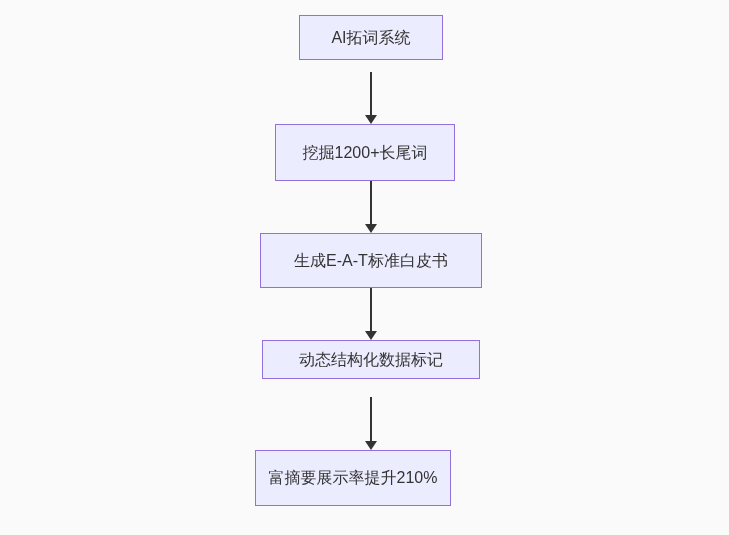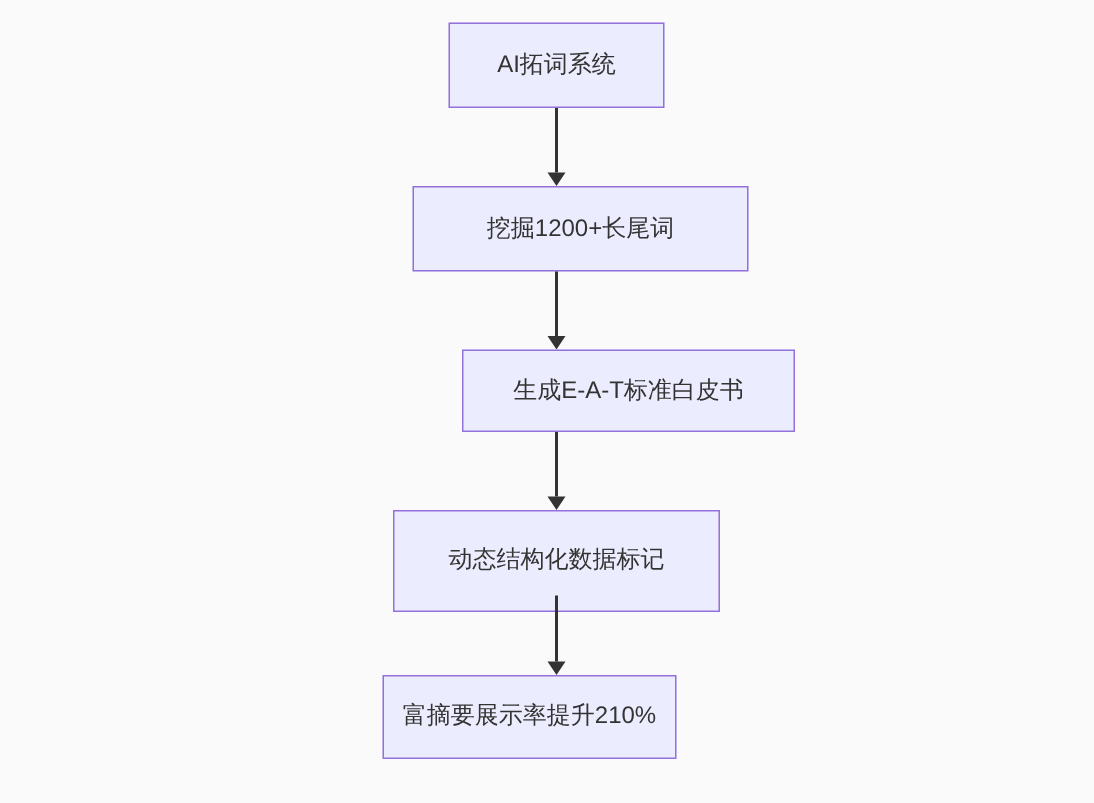--- a/index.html
+++ b/index.html
@@ -23,24 +23,24 @@
     border: 1px solid var(--node_border, #9370db);
     color: var(--node_text, #333333);
     font-size: 16px;
     line-height: 1;
     display: flex;
     align-items: center;
     justify-content: center;
     text-align: center;
     white-space: nowrap;
   }
-  .node-1 { left: 299px; top: 15px;  width: 144px; height: 57px; text-align: center; }
-  .node-2 { left: 275px; top: 124px; width: 224px; height: 57px; }
-  .node-3 { left: 260px; top: 233px; width: 222px; height: 55px; margin-left: 48px; }
-  .node-4 { left: 262px; top: 340px; width: 218px; height: 68px; }
+  .node-1 { left: 299px; top: 15px;  width: 144px; height: 45px; text-align: center; }
+  .node-2 { left: 275px; top: 124px; width: 180px; height: 57px; }
+  .node-3 { left: 260px; top: 233px; width: 222px; height: 55px; }
+  .node-4 { left: 262px; top: 340px; width: 218px; height: 39px; }
   .node-5 { left: 255px; top: 450px; width: 196px; height: 56px; }
 
   .edge {
     position: absolute;
     left: 363px;
     width: 16px;
     display: flex;
     flex-direction: column;
     align-items: center;
   }

